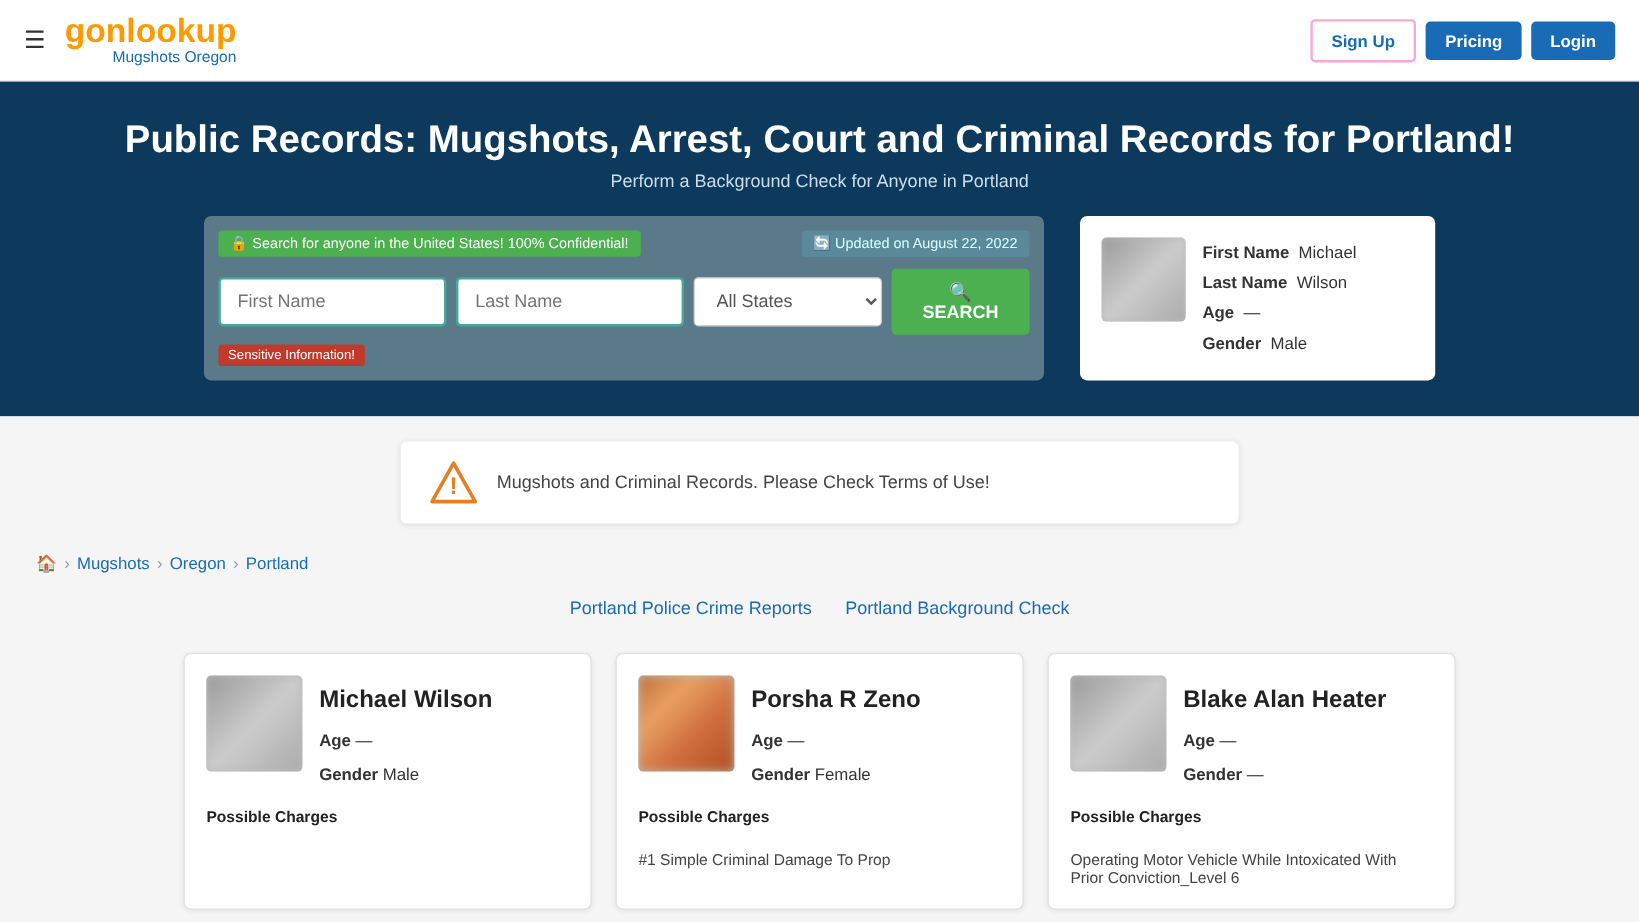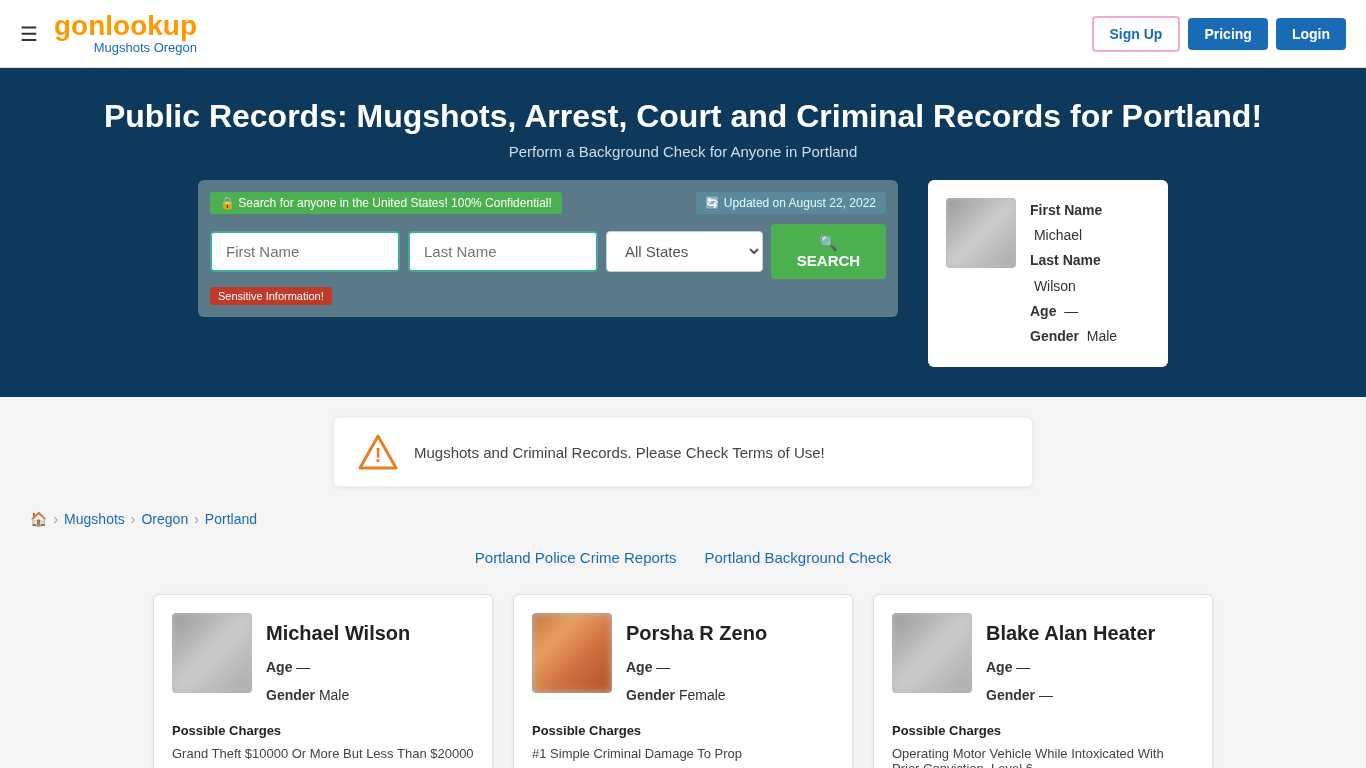--- a/index.html
+++ b/index.html
@@ -122,21 +122,21 @@
       display: inline-block;
       margin-top: 8px;
     }
 
     
     .profile-card-hero {
       background: #fff;
       color: #333;
       border-radius: 6px;
       padding: 18px;
-      width: 240px;
+      width: 296px;
       display: flex;
       align-items: flex-start;
       gap: 14px;
       min-height: 110px;
     }
     .profile-avatar {
       width: 70px;
       height: 70px;
       background: #bbb;
       border-radius: 4px;
@@ -235,21 +235,21 @@
       height: 100%;
       background: linear-gradient(135deg, #999 0%, #ccc 50%, #aaa 100%);
       filter: blur(4px);
     }
     .card-avatar-blur.female {
       background: linear-gradient(135deg, #c0703a 0%, #e8a060 30%, #d07040 60%, #b05020 100%);
     }
     .card-info { font-size: 14px; line-height: 2; }
     .card-name { font-size: 20px; font-weight: bold; color: #222; }
     .card-info .label { font-weight: bold; }
-    .possible-charges { font-weight: bold; font-size: 13px; margin-bottom: 8px; color: #222; }
+    .possible-charges { font-weight: bold; font-size: 13px; margin-bottom: 21px; color: #222; }
     .charge-item { font-size: 13px; color: #444; }
   </style>
 </head>
 <body>
 
 <header class="header">
   <div class="header-left">
     <span class="hamburger">☰</span>
     <div>
       <div class="logo-text">
@@ -347,21 +347,20 @@
         <div class="card-avatar">
           <div class="card-avatar-blur"></div>
         </div>
         <div class="card-info">
           <div class="card-name">Michael Wilson</div>
           <div><span class="label">Age</span> —</div>
           <div><span class="label">Gender</span> Male</div>
         </div>
       </div>
       <div class="possible-charges">Possible Charges</div>
-      <div class="charge-item">Grand Theft $10000 Or More But Less Than $20000</div>
     </div>
     <div class="mugshot-card">
       <div class="card-top">
         <div class="card-avatar">
           <div class="card-avatar-blur female"></div>
         </div>
         <div class="card-info">
           <div class="card-name">Porsha R Zeno</div>
           <div><span class="label">Age</span> —</div>
           <div><span class="label">Gender</span> Female</div>

